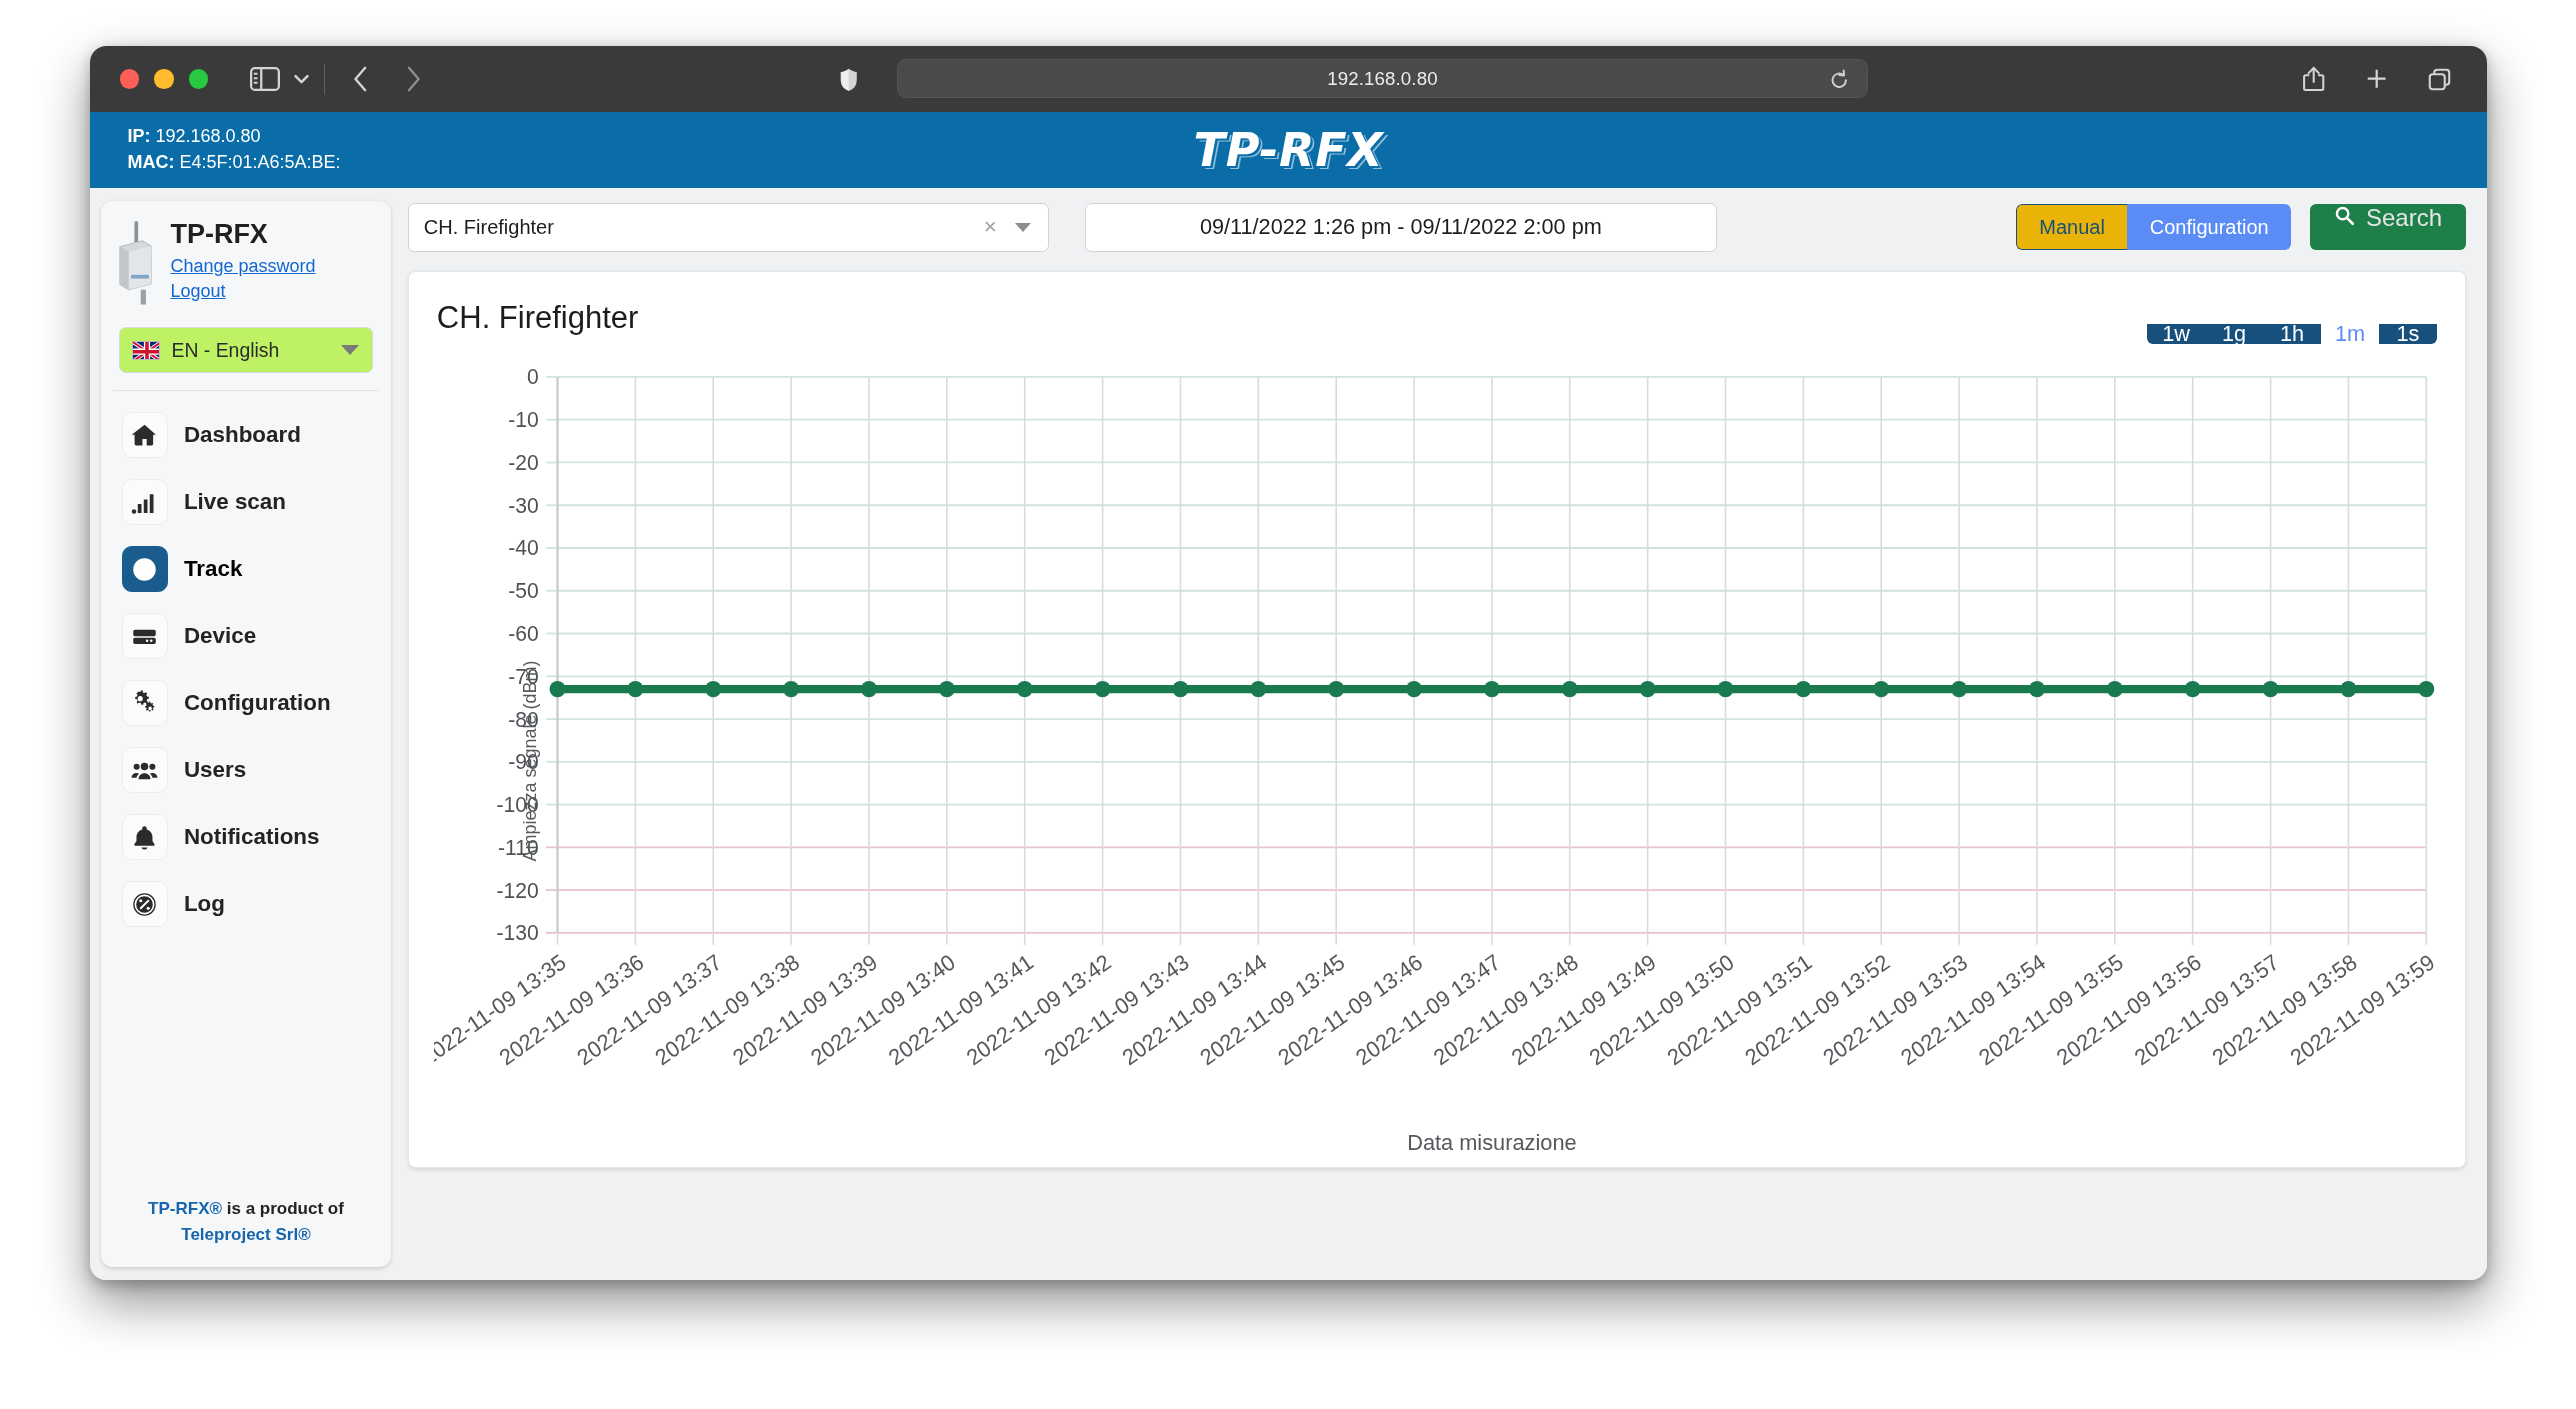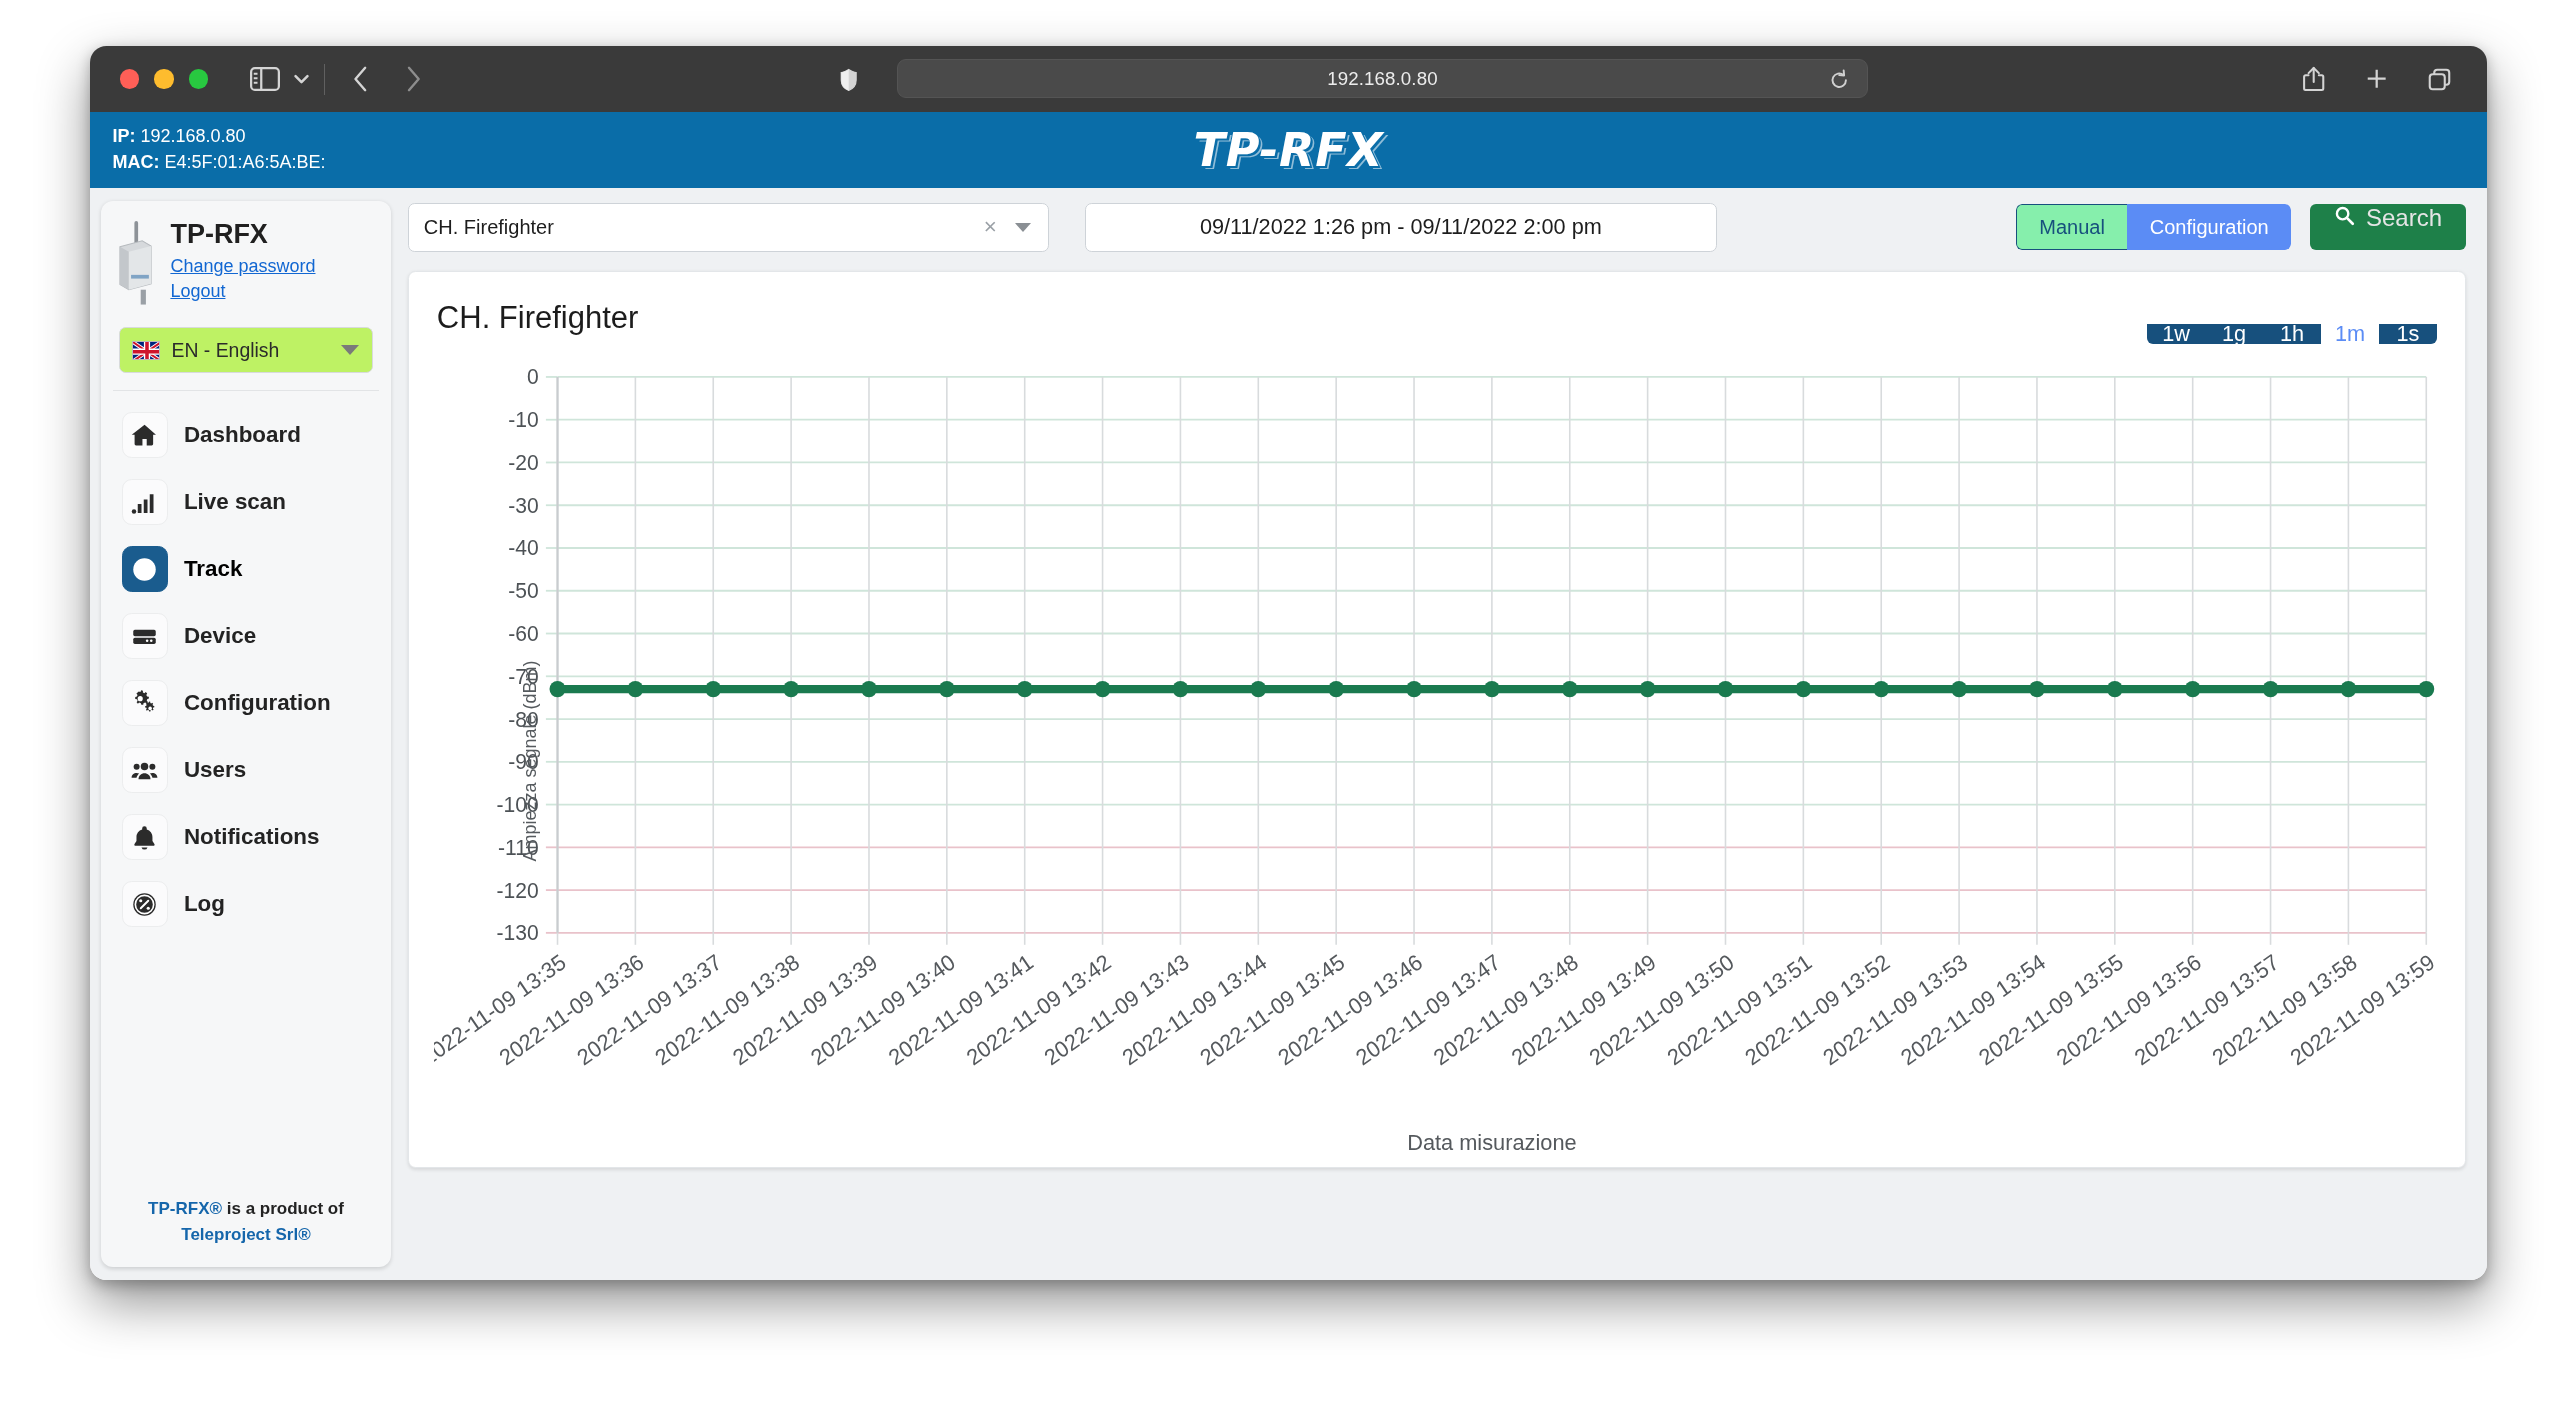--- a/index.html
+++ b/index.html
@@ -49,21 +49,21 @@
     color: #ececec; font-size: 18.7px; letter-spacing:0.1px;
   }
   .reload-ico { position:absolute; right: 16.4px; top: 9px; color:#d0d0d0; }
 
   .chrome-right { position:absolute; right: 34px; top:0; height:66px; display:flex; align-items:center; gap: 37px; }
 
   
   .app-header {
     height: 76px; background: #0a6da8;
     position: relative;
-    display:flex; align-items:center;
+    display:flex; align-items:center;padding-left:15px;
   }
   .ipinfo {
     margin-left: 22.4px; color:#fff; font-size: 18px; line-height: 1.42;
   }
   .ipinfo b { font-weight: 700; }
   .logo-center {
     position:absolute; left:50%; top:50%; transform: translate(-50%,-50%);
     font-size: 46px; font-weight: 700; font-style: italic;
     color:#ffffff; letter-spacing: 0.7px;
     text-shadow: 2.2px 2.2px 0 #0a6da8, 3.7px 3px 0 rgba(255,255,255,.55);
@@ -151,21 +151,21 @@
     display:flex; align-items:center; justify-content:center;
     font-size: 21.7px; color:#1d1d1d;
   }
 
   .tb-right { margin-left:auto; display:flex; align-items:center; gap: 19.4px; }
   .segmented { display:flex; height: 46px; border-radius: 6px; overflow:hidden; }
   .seg {
     display:flex; align-items:center; justify-content:center;
     padding: 0 22.4px; font-size: 20px;
   }
-  .seg.manual { background:#86efac; color:#17507d; border:1.5px solid #17507d; border-right:none;
+  .seg.manual { background:#eab308; color:#17507d; border:1.5px solid #17507d; border-right:none;
                 border-radius: 6px 0 0 6px; }
   .seg.config { background:#5b8cf5; color:#ffffff; border-radius: 0 6px 6px 0; }
 
   .btn-search {
     height: 46px; background:#1e8049; color:#e5e5e5; border-radius: 6px;
     display:flex; align-items:flex-start; gap: 10.5px; padding: 0 24px;
     font-size: 24px;
   }
 
   

